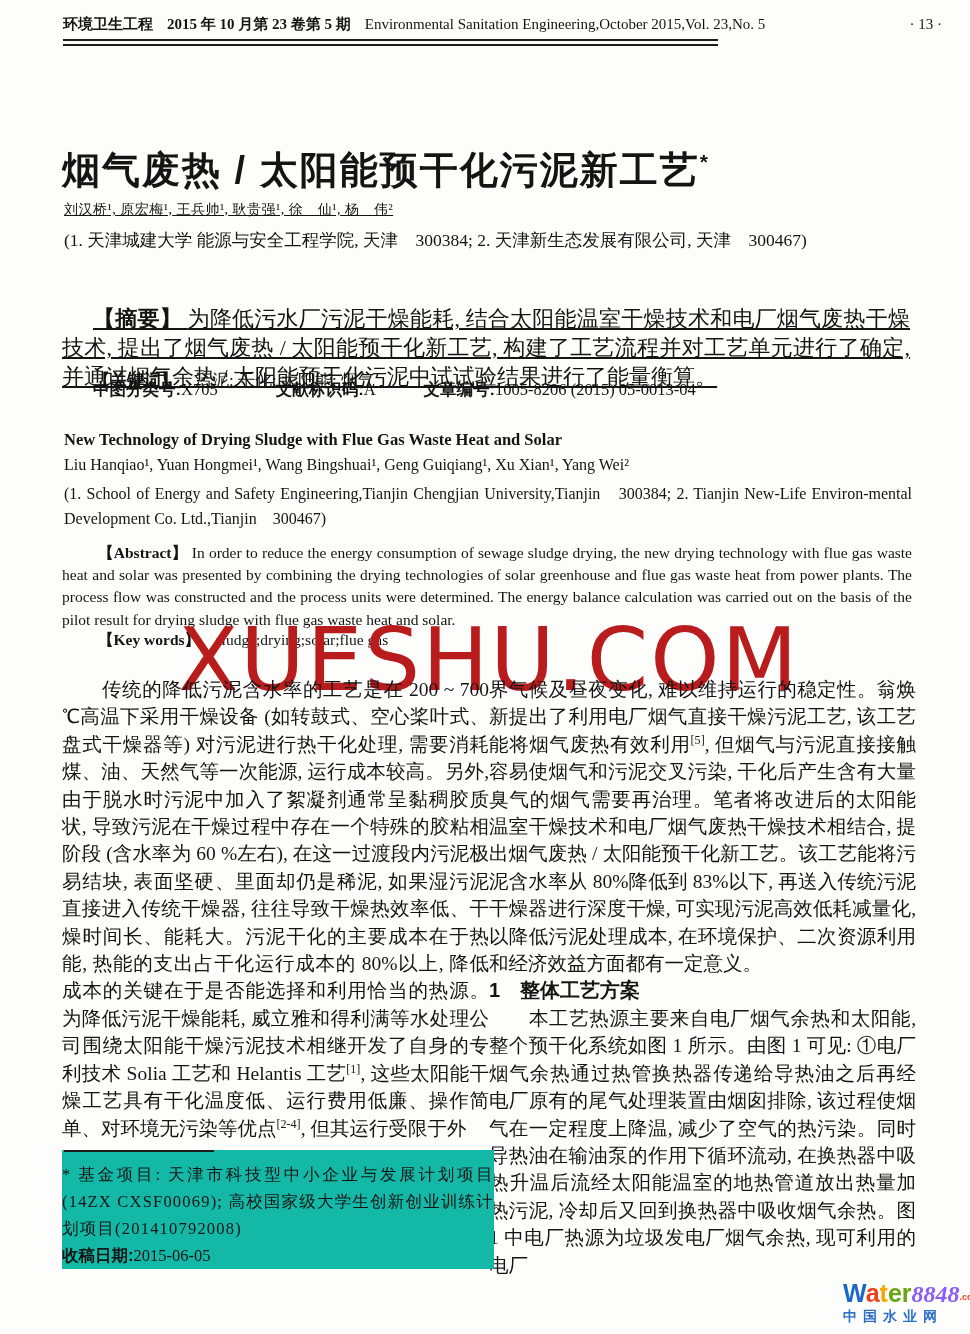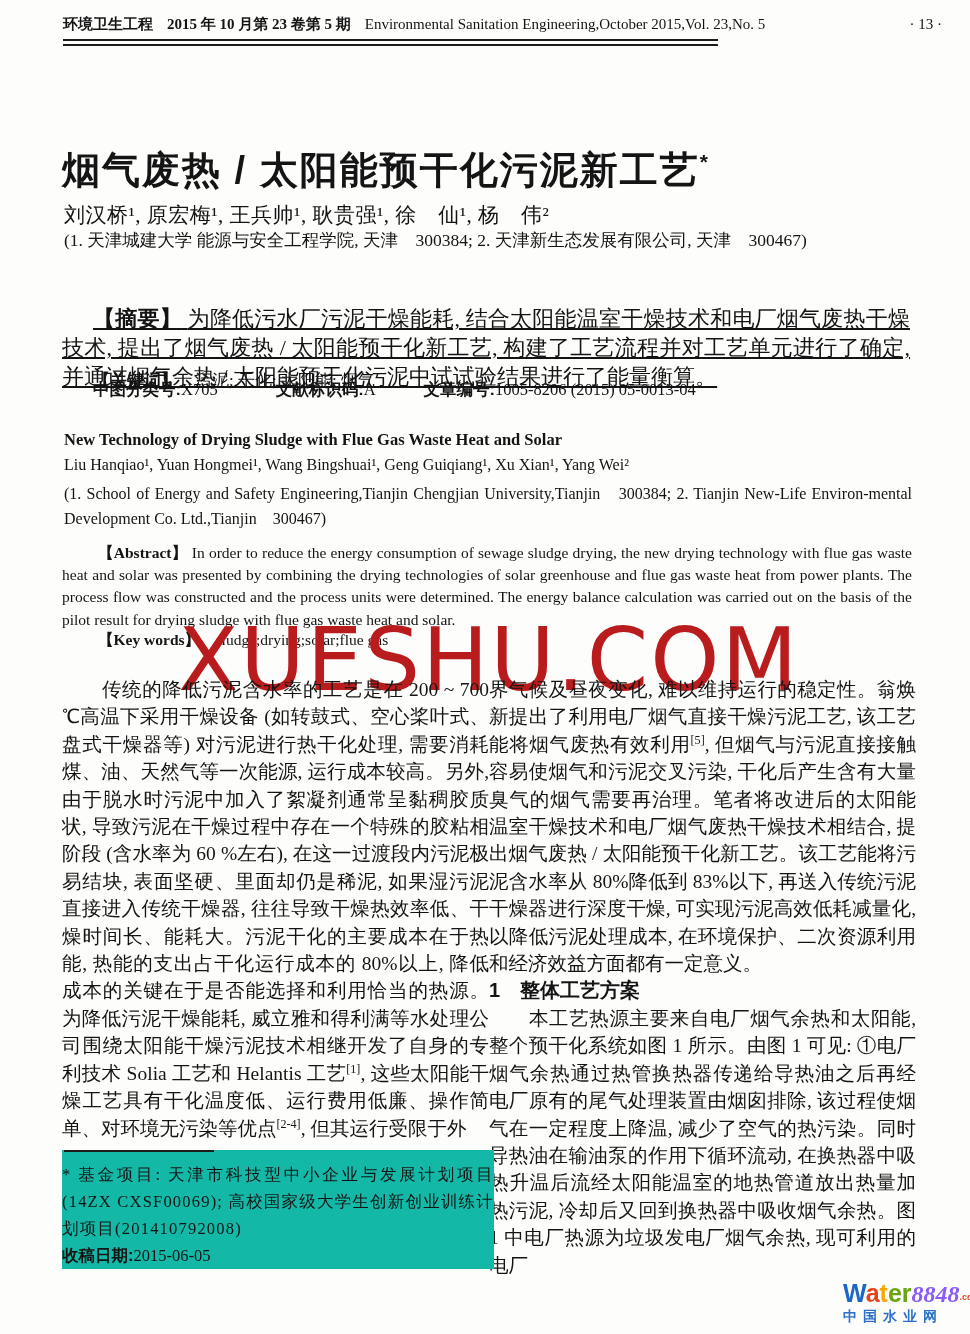--- a/index.html
+++ b/index.html
@@ -26,21 +26,21 @@
     position:absolute;top:39px;left:63px;width:655px;height:3px;
     border-top:2px solid #1c1c1c;border-bottom:2px solid #1c1c1c;
   }
   
   .title{
     position:absolute;top:120px;left:62px;
     font-family:"Liberation Sans","DejaVu Sans",sans-serif;
     font-weight:bold;font-size:38px;letter-spacing:2px;
   }
   .title sup{font-size:55%;}
-  .authors{position:absolute;top:201px;left:64px;font-size:21px;letter-spacing:.5px;}
+  .authors{position:absolute;top:201px;left:64px;font-size:14px;letter-spacing:.5px;text-decoration:underline;}
   .affiliation{position:absolute;top:228px;left:64px;font-size:17.5px;}
   
   .abstract{
     position:absolute;top:282px;left:62px;width:848px;
     font-size:22px;line-height:29px;text-align:justify;text-indent:31px;text-decoration:underline;
   }
   .abstract b,.kw-row b{font-family:"Liberation Sans",sans-serif;}
   .kw-row{position:absolute;top:352px;left:93px;font-size:17px;}
   .clc-row{position:absolute;top:379px;left:93px;font-size:16.5px;display:flex;}
   .clc-row .lbl{font-weight:bold;font-family:"Liberation Sans",sans-serif;}

